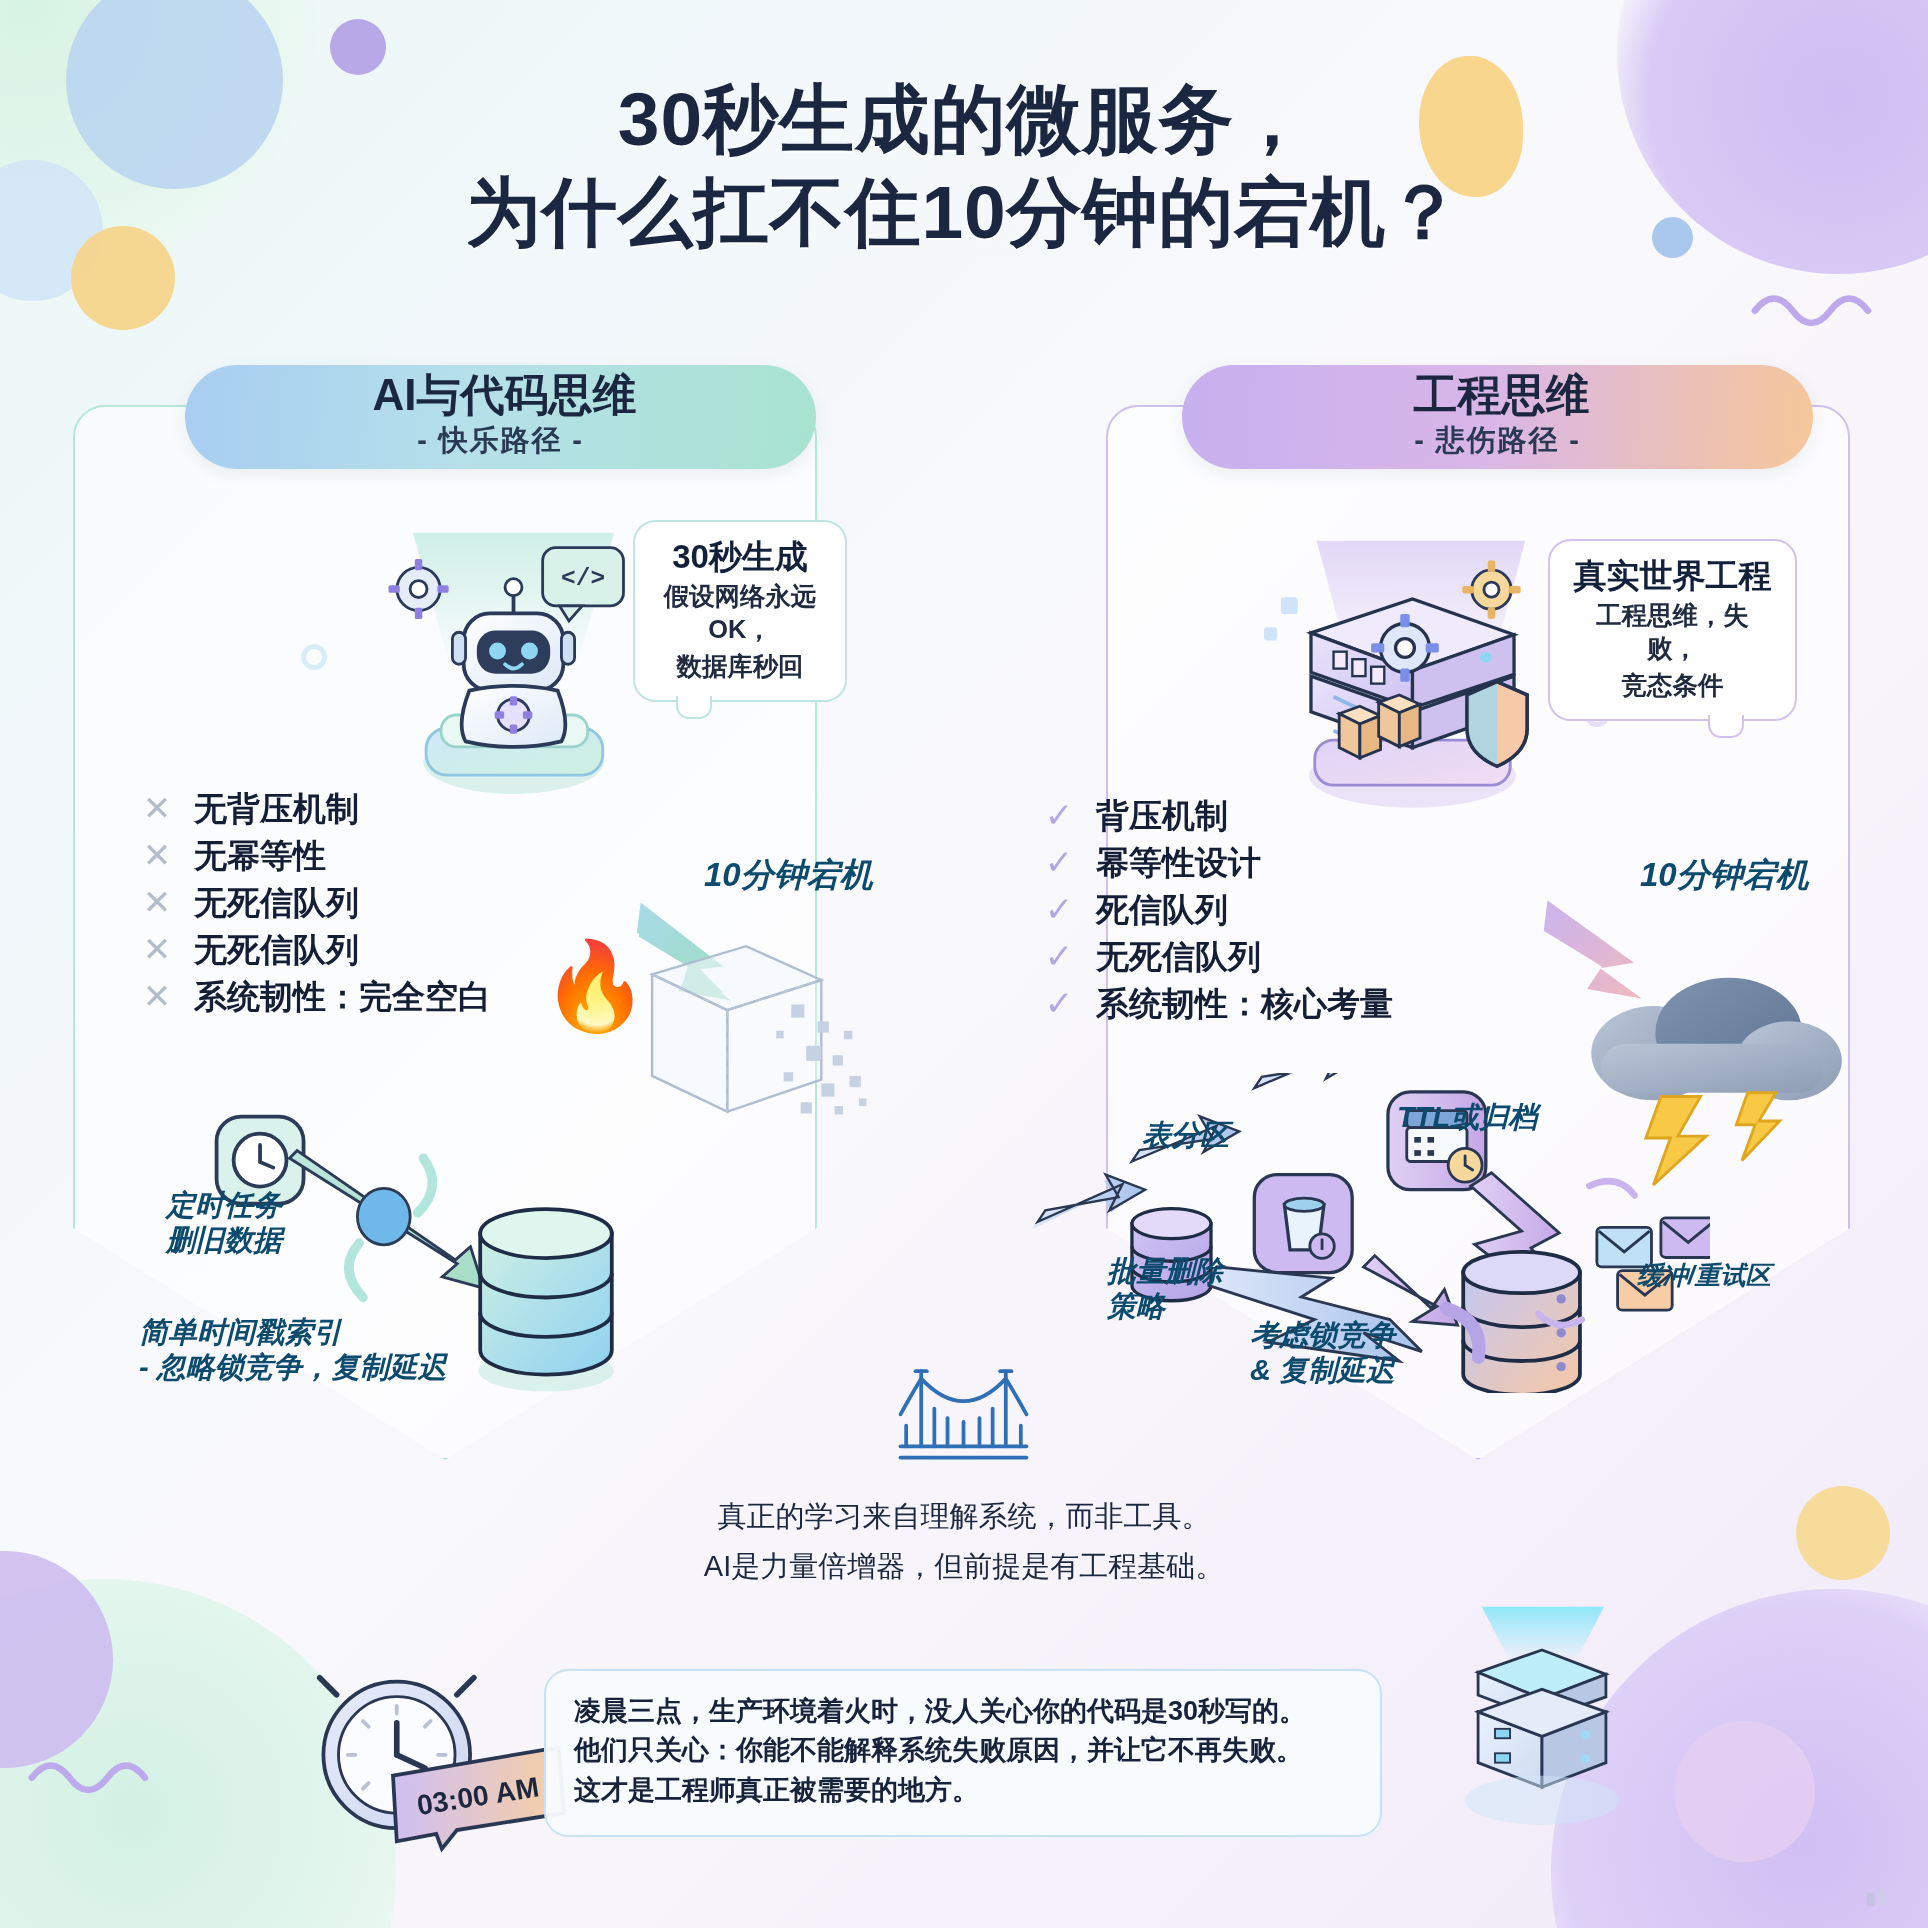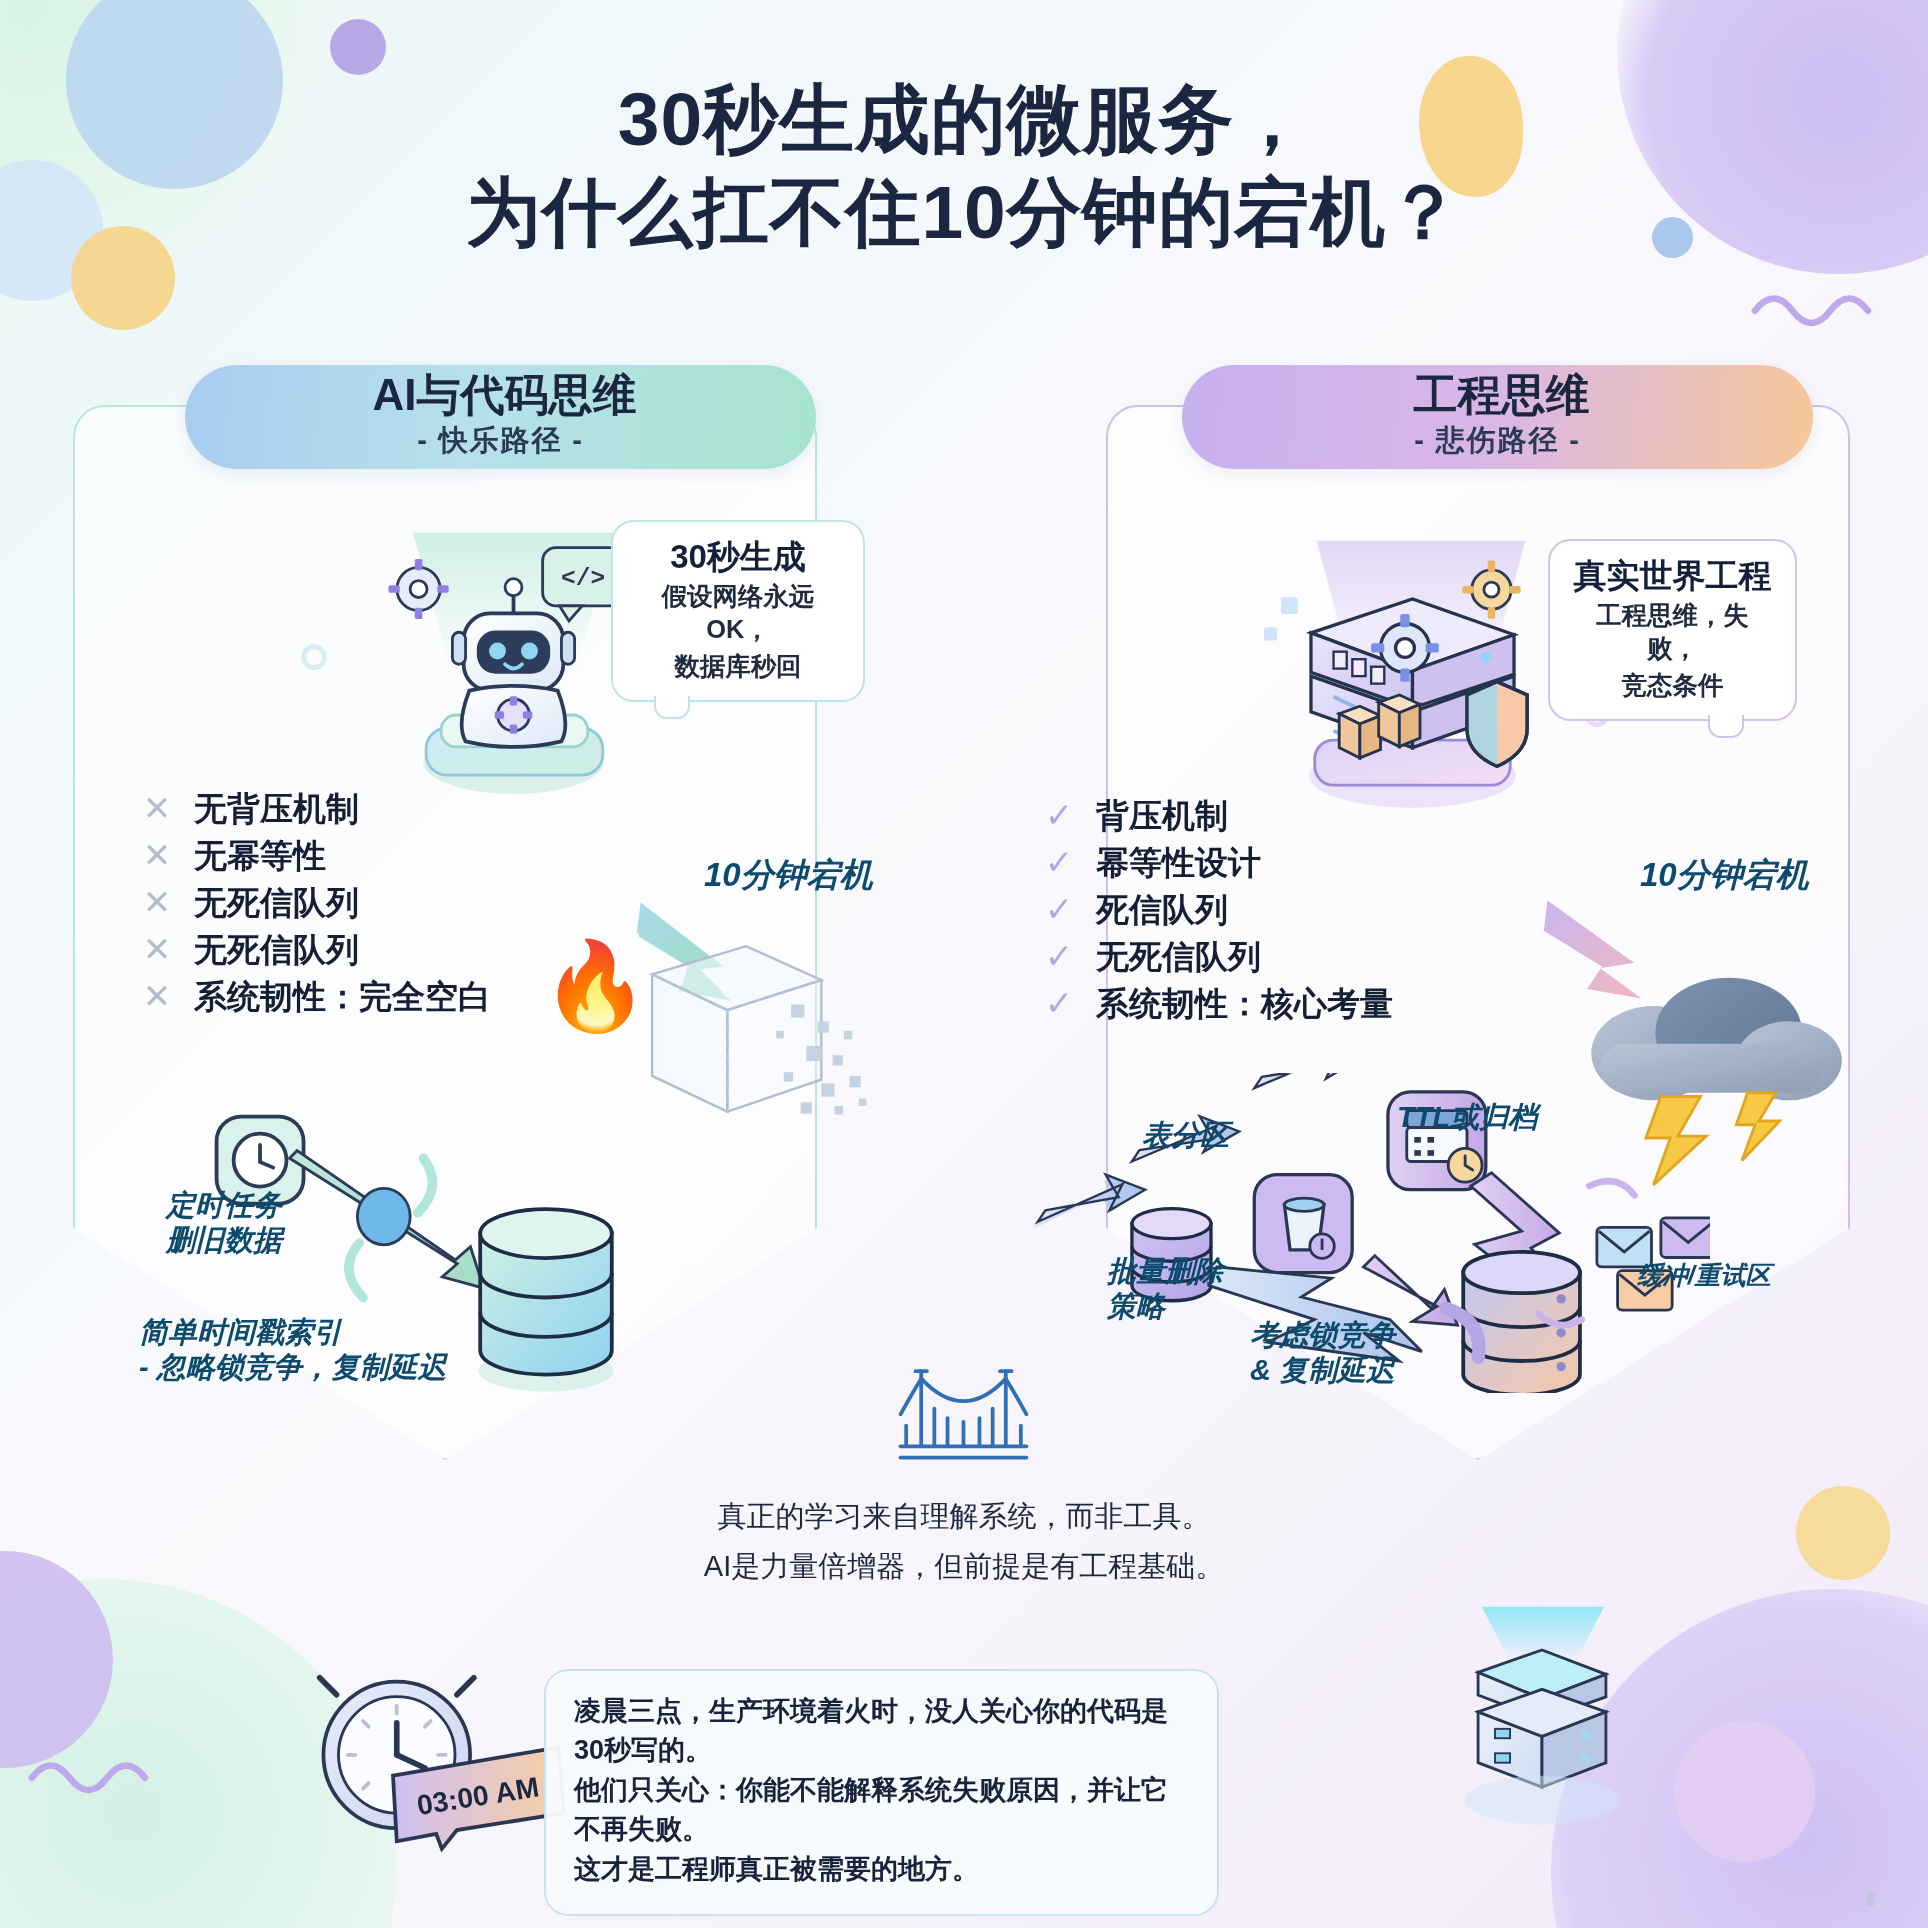--- a/index.html
+++ b/index.html
@@ -97,21 +97,21 @@
     content:""; position: absolute; left: 41px; bottom: -19px;
     width: 32px; height: 21px; background: #fff;
     border-left: 2.8px solid #bfe5e2; border-right: 2.8px solid #bfe5e2;
     border-bottom: 2.8px solid #bfe5e2;
     border-bottom-left-radius: 13px; border-bottom-right-radius: 13px;
   }
   .bubble-right { border-color: #d3c2ee; }
   .bubble-right:after { border-color: #d3c2ee; left: auto; right: 51px; }
   .bubble-head { font-size: 33px; font-weight: 700; color: #13203a; line-height: 1.2; }
   .bubble-body { font-size: 25.4px; font-weight: 700; color: #202b40; line-height: 1.3; margin-top: 3.8px; }
-  .bub-l { left: 611px; top: 520px; width: 254px; }
+  .bub-l { left: 633px; top: 520px; width: 214px; }
   .bub-r { left: 1548px; top: 539px; width: 249px; }
 
   
   .list { position: absolute; z-index: 8; }
   .list-l { left: 141px; top: 791px; }
   .list-r { left: 1043px; top: 798px; }
   .li { display: flex; align-items: baseline; gap: 21px; margin-bottom: 11.3px; }
   .mark { width: 32px; flex: 0 0 32px; font-size: 34px; line-height: 1;
           font-weight: 700; text-align: center; }
   .mark-x { color: #b3bccb; }
@@ -124,21 +124,21 @@
   .lbl.sm { font-size: 25.4px; }
   .lbl.md { font-size: 29px; }
   .lbl.lg { font-size: 33px; }
 
   
   .conclusion { position: absolute; left: 0; right: 0; top: 1486px; text-align: center; z-index: 9; }
   .conclusion h2 { font-size: 46px; font-weight: 700; color: #16223c; letter-spacing: 0.9px; }
   .conclusion p { font-size: 29px; font-weight: 400; color: #1c2840; margin-top: 11.3px; line-height: 1.34; }
 
   .quote {
-    position: absolute; left: 544px; top: 1669px; width: 675px;
+    position: absolute; left: 544px; top: 1669px; width: 838px;
     background: rgba(248,251,254,.96);
     border: 2.8px solid #c8e2f4;
     border-radius: 24.5px;
     padding: 21px 28px 24.5px;
     z-index: 9;
   }
   .quote p { font-size: 27px; font-weight: 700; color: #17223b; line-height: 1.46; }
 
   
   .bridge { position: absolute; left: 893px; top: 1356px; z-index: 9; }

